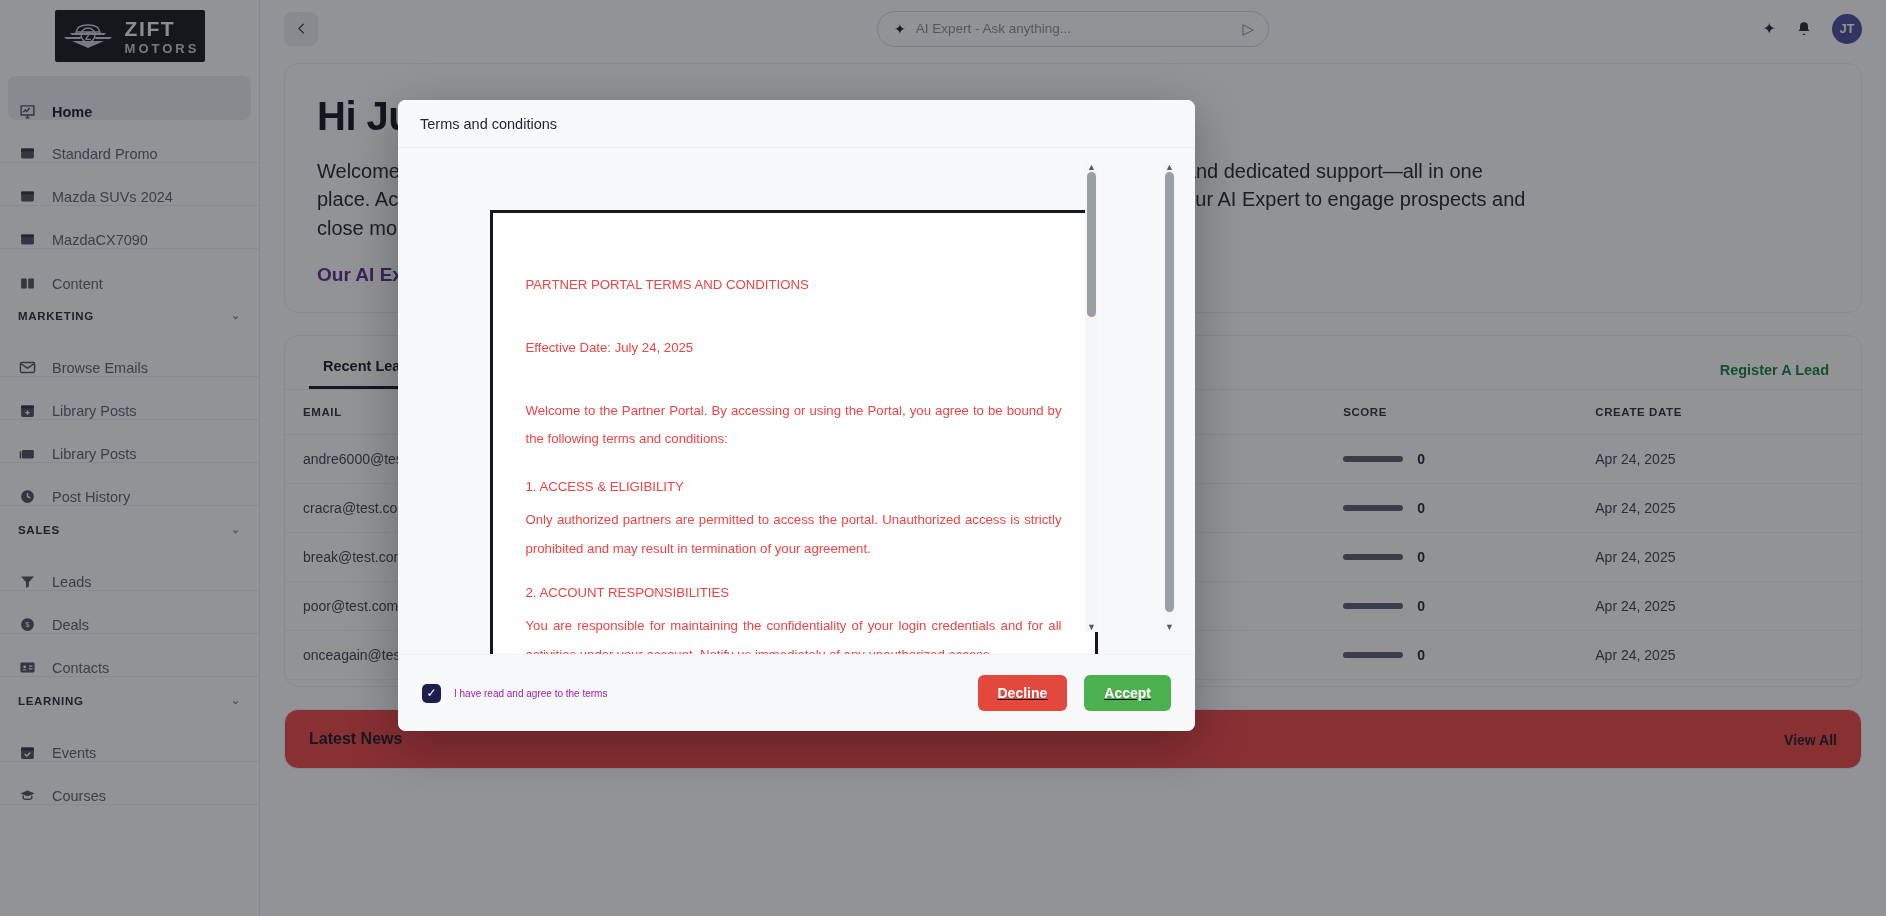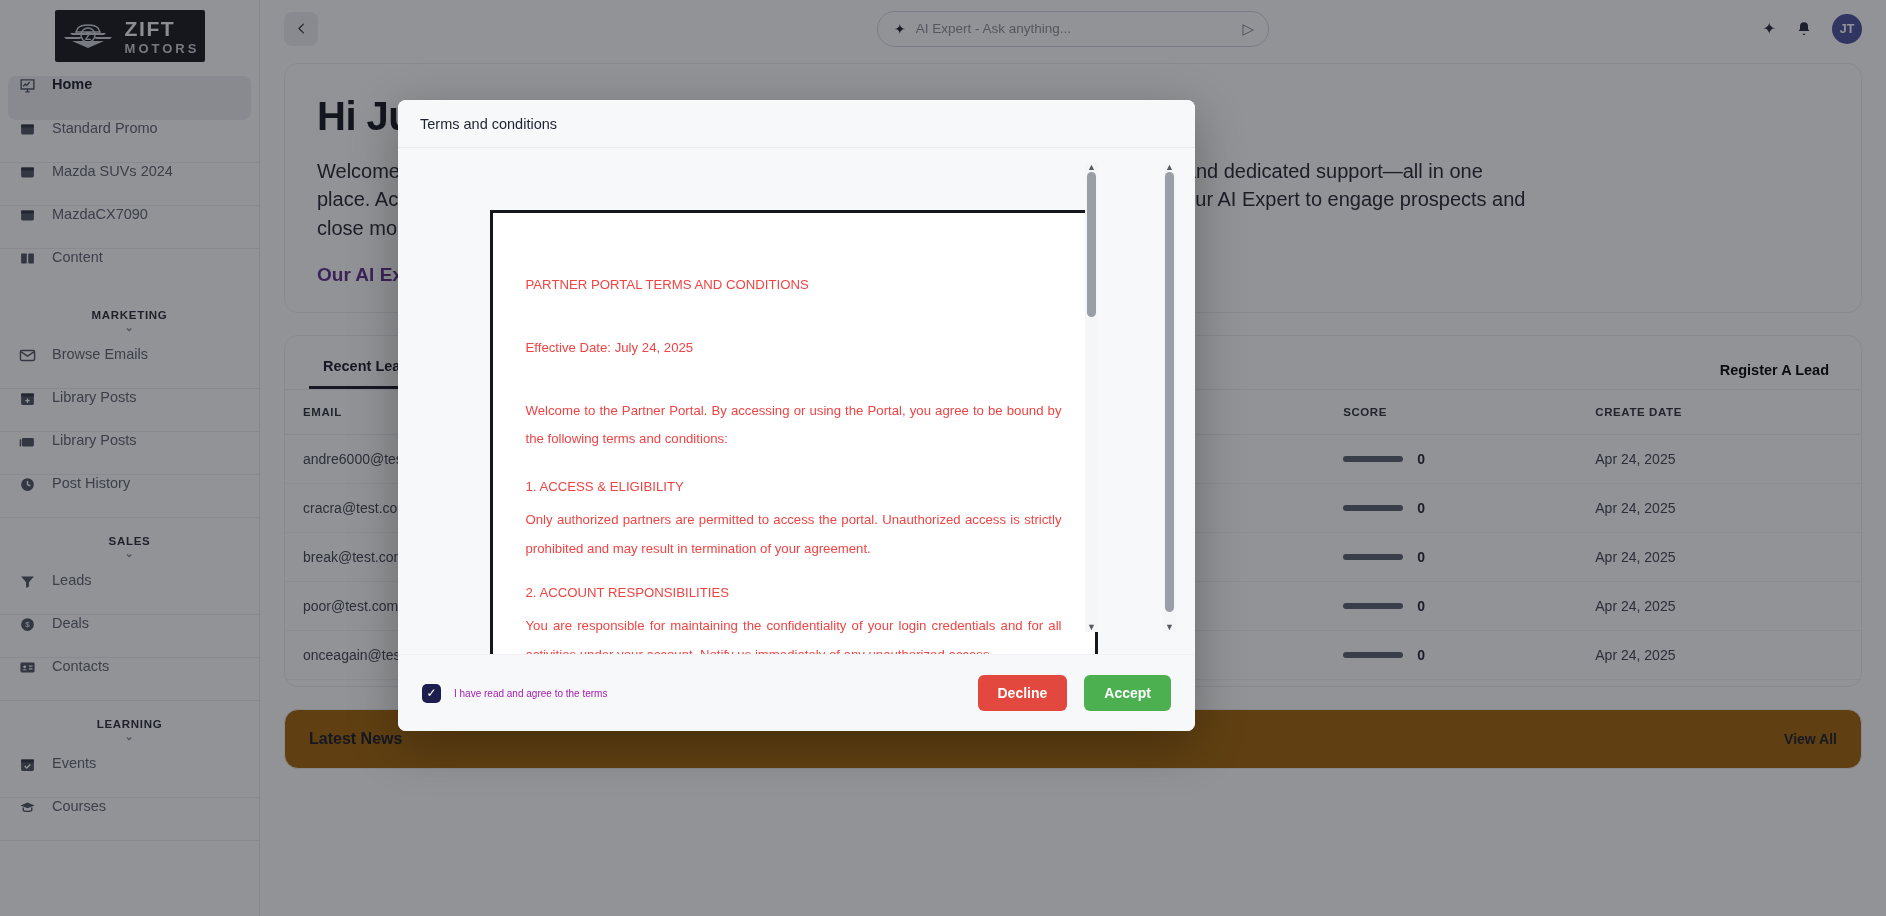--- a/index.html
+++ b/index.html
@@ -27,40 +27,39 @@
     display: flex; align-items: center; justify-content: center; gap: 9px;
     border-radius: 2px;
   }
   .logo-mark { width: 56px; height: 32px; position: relative; }
   .logo-text { display: flex; flex-direction: column; align-items: flex-start; line-height: 1; }
   .logo-text .t1 { color: #f2f3f5; font-size: 21px; font-weight: 700; letter-spacing: 1.6px; }
   .logo-text .t2 { color: #c9ccd2; font-size: 13px; font-weight: 600; letter-spacing: 3px; margin-top: 3px; }
 
   .nav { flex: 1; overflow: hidden; }
   .nav-item {
-    display: flex; align-items: flex-start; gap: 16px;
+    display: flex; align-items: flex-end; gap: 16px;
     height: 43px; padding: 0 14px 0 18px;
     border-bottom: 1px solid #edeef1;
     color: #5c6270; font-size: 14.5px;
     cursor: pointer; background: transparent;
   }
   .nav-item.active {
     background: #edeef2; color: #171a2b; font-weight: 600;
     border-radius: 8px; margin: 0 8px; padding-left: 10px;
     border-bottom: none; height: 44px;
   }
   .nav-ico { width: 18px; height: 18px; flex: 0 0 18px; color: #4a5160; display:flex; align-items:center; justify-content:center;}
   .nav-ico svg { width: 17px; height: 17px; fill: currentColor; }
 
   .nav-group {
     display: flex; align-items: center; justify-content: space-between;
     padding: 17px 18px 12px 18px;
     font-size: 11.5px; font-weight: 700; letter-spacing: 0.7px; color: #262b38;
     cursor: pointer;
-    flex-direction: column;
   }
   .chev { color: #8a8f9c; font-size: 11px; }
 
   
   .main { flex: 1; display: flex; flex-direction: column; min-width: 0; background:#ffffff;}
 
   .topbar {
     height: 57px; flex: 0 0 57px;
     display: flex; align-items: center; padding: 0 24px;
     background: #ffffff; position: relative;
@@ -110,38 +109,38 @@
   .leads-card {
     margin-top: 22px; background: #fff; border: 1px solid #eceef1; border-radius: 14px;
     padding: 0 0 6px 0;
   }
   .tabs-row { display: flex; align-items: center; padding: 14px 24px 0 24px; }
   .tab {
     font-size: 14.5px; font-weight: 600; color: #9aa0ab; padding: 8px 14px 12px 14px; cursor: pointer;
   }
   .tab.active { color: #161a28; border-bottom: 3px solid #161a28; }
   .register-btn {
-    margin-left: auto; font-size: 14.5px; font-weight: 600; color: #000000; cursor: pointer;
+    margin-left: auto; font-size: 14.5px; font-weight: 600; color: #15803d; cursor: pointer;
     padding-right: 8px;
   }
   .lead-table { width: 100%; border-collapse: collapse; }
   .lead-table th {
     text-align: left; font-size: 11.5px; font-weight: 700; letter-spacing: 0.6px;
     color: #2a2f3c; padding: 16px 18px; border-top: 1px solid #eceef1; border-bottom: 1px solid #eceef1;
   }
   .lead-table td {
     font-size: 14px; color: #3d4351; padding: 16px 18px; border-bottom: 1px solid #f0f1f4;
   }
   .score-cell { display: flex; align-items: center; gap: 14px; }
   .score-bar { width: 60px; height: 6px; border-radius: 3px; background: #595f72; }
   .score-num { font-weight: 600; color: #1e2230; }
 
   .news-card {
-    margin-top: 22px; background: #a16207; border: 1px solid #eceef1; border-radius: 14px;
-    padding: 20px 24px; display: flex; align-items: center;
+    margin-top: 22px; background: #ef4444; border: 1px solid #eceef1; border-radius: 14px;
+    padding: 20px 24px; display: flex; align-items: flex-end;
   }
   .news-title { font-size: 16px; font-weight: 700; color: #141824; }
   .news-viewall { margin-left: auto; font-size: 14px; font-weight: 600; color: #161a28; cursor: pointer; }
 
   
   #overlay { position: absolute; inset: 0; background: rgba(24,26,32,0.47); }
 
   
   .modal {
     position: absolute; left: 398px; top: 100px; width: 797px; height: 631px;
@@ -193,21 +192,21 @@
     height: 77px; flex: 0 0 77px; display: flex; align-items: center;
     padding: 0 24px; background: #f7f8fa; border-top: 1px solid #f0f1f4;
   }
   .agree { display: flex; align-items: center; gap: 13px; cursor: pointer; }
   .checkbox {
     width: 19px; height: 19px; border-radius: 5px; background: #1c1f4e;
     display: flex; align-items: center; justify-content: center;
     color: #fff; font-size: 12px; line-height: 1;
   }
   .agree-label { font-size: 10px; color: #a21caf; }
-  .footer-btns { margin-left: auto; display: flex; gap: 17px; }
+  .footer-btns { margin-left: auto; display: flex; gap: 17px; text-decoration: underline; }
   .btn {
     border: none; border-radius: 6px; padding: 10px 20px;
     font-size: 14px; font-weight: 700; color: #ffffff; cursor: pointer;
     font-family: "Liberation Sans", sans-serif;
   }
   .btn-decline { background: #e2483e; }
   .btn-accept { background: #4caf50; }
 </style>
 </head>
 <body>

